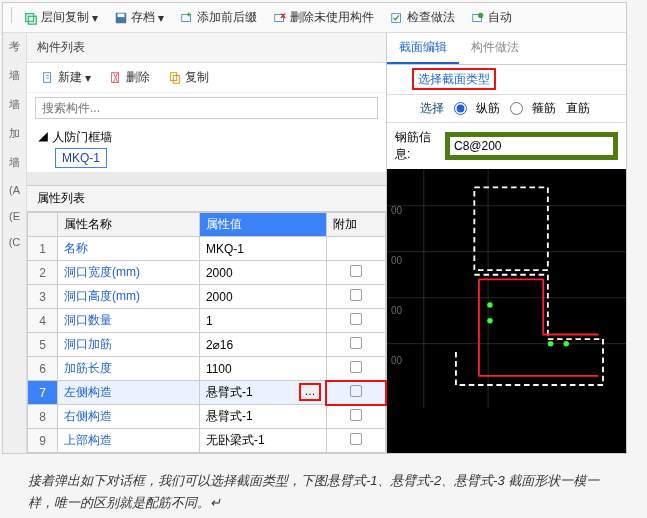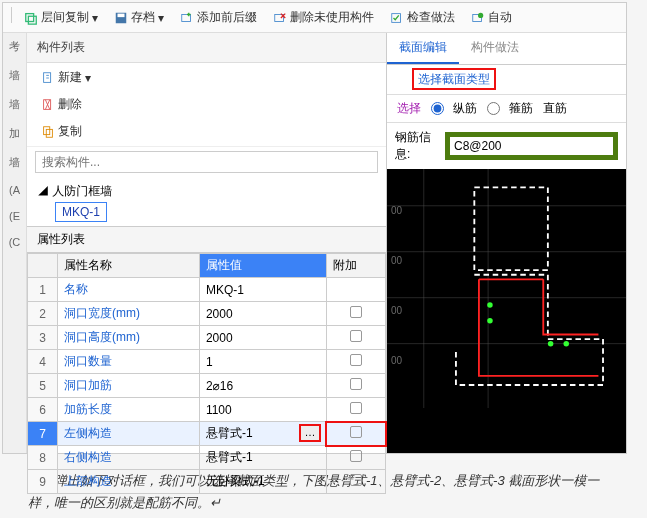--- a/index.html
+++ b/index.html
@@ -7,21 +7,21 @@
 .wrap { background: #fff; border: 1px solid #ccc; width: 625px; margin: 2px; position: relative; }
 .toolbar { display: flex; align-items: flex-start; gap: 4px; padding: 4px 6px; border-bottom: 1px solid #ddd; font-size: 12px; background: #fafafa; }
 .tb-item { display: flex; align-items: center; gap: 3px; padding: 2px 6px; cursor: pointer; color: #333; }
 .icon { width: 14px; height: 14px; display: inline-block; }
 .icon svg { width: 100%; height: 100%; }
 .sep { width: 1px; height: 16px; background: #ccc; margin: 0 2px; }
 .main { display: flex; height: 420px; }
 .left-pane { width: 360px; border-right: 1px solid #ccc; display: flex; flex-direction: column; }
 .right-pane { flex: 1; display: flex; flex-direction: column; background: #fff; }
 .panel-title { padding: 6px 10px; font-size: 12px; color: #444; border-bottom: 1px solid #ddd; background: #f5f5f5; }
-.sub-toolbar { display: flex; gap: 6px; padding: 4px 8px; font-size: 12px; border-bottom: 1px solid #eee; flex-direction: column; }
+.sub-toolbar { display: flex; gap: 6px; padding: 4px 8px; font-size: 12px; border-bottom: 1px solid #eee; }
 .btn { display: flex; align-items: center; gap: 3px; padding: 2px 6px; cursor: pointer; color: #333; }
 .search { margin: 4px 8px; }
 .search input { width: 100%; padding: 3px 6px; font-size: 12px; border: 1px solid #ccc; }
 .tree { padding: 4px 10px; font-size: 12px; flex: 0 0 auto; }
 .tree-node { padding: 2px 0; }
 .tree-child { margin-left: 18px; padding: 2px 6px; }
 .selected { background: #fff; border: 1px solid #3b82f6; color: #1e40af; display: inline-block; }
 .left-fill { flex: 1; background: #eaeaea; }
 .side-col { width: 24px; background: #f0f0f0; border-right: 1px solid #ddd; font-size: 11px; color: #666; display: flex; flex-direction: column; align-items: center; padding-top: 4px; gap: 10px; }
 .side-col span { padding: 2px 0; }
@@ -38,21 +38,21 @@
 .hl-row td { background: #eaf2ff; }
 .hl-row td.rownum { background: #3b82f6; color: #fff; }
 .ellipsis-btn { float: right; width: 20px; height: 16px; border: 1px solid #888; background: #eee; font-size: 11px; line-height: 12px; text-align: center; }
 .red-box { outline: 2px solid #e11; outline-offset: -1px; }
 .tabs { display: flex; font-size: 12px; border-bottom: 1px solid #ccc; }
 .tab { padding: 6px 12px; color: #888; cursor: pointer; text-align: right; }
 .tab.active { color: #1e63d1; border-bottom: 2px solid #1e63d1; }
 .select-type { padding: 6px 10px; font-size: 12px; color: #1e63d1; border-bottom: 1px solid #ddd; }
 .select-type span { border: 2px solid #e11; padding: 2px 4px; margin-left: 15px; }
 .opt-row { display: flex; align-items: center; gap: 10px; padding: 5px 10px; font-size: 12px; border-bottom: 1px solid #ddd; }
-.opt-row .sel { color: #a21caf; }
+.opt-row .sel { color: #0c4a6e; margin-left: 23px; }
 .radio { display: flex; align-items: center; gap: 9px; }
 .radio input { accent-color: #1e63d1; }
 .rebar-row { display: flex; align-items: center; gap: 6px; padding: 6px 8px; font-size: 12px; }
 .rebar-row input { flex: 1; padding: 2px 4px; font-size: 12px; border: 5px solid #4d7c0f; }
 .cad-area { flex: 1; background: #000; position: relative; overflow: hidden; }
 .tick { position: absolute; color: #6a6a6a; font-size: 10px; }
 .desc { font-size: 13px; color: #333; padding: 14px 8px 0 28px; width: 625px; line-height: 1.7; font-style: italic; }
 .cad-svg { position: absolute; inset: 0; }
 </style>
 </head>

